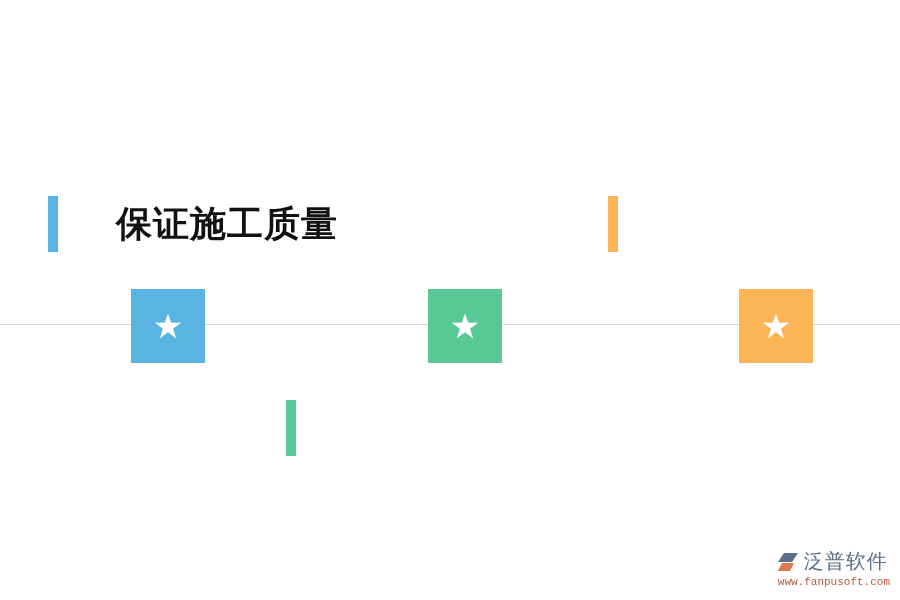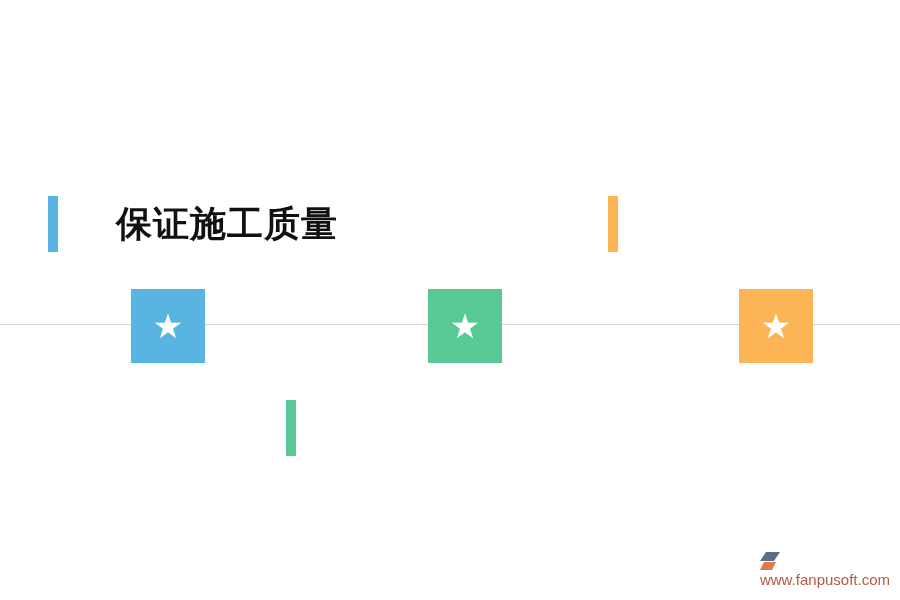--- a/index.html
+++ b/index.html
@@ -19,21 +19,21 @@
     position: absolute; display: flex; align-items: center; height: 56px;
   }
   .label .bar { width: 10px; height: 56px; margin-right: 58px; }
   .label .text { font-size: 36px; color: #111111; letter-spacing: 1px; white-space: nowrap; font-weight: bold; }
   .logo {
     position: absolute; right: 10px; bottom: 12px; display: flex; flex-direction: column; align-items: flex-start;
   }
   .logo-top { display: flex; align-items: center; }
   .logo-icon { width: 22px; height: 18px; margin-right: 4px; }
   .logo-name { font-size: 20px; color: #5a6f88; letter-spacing: 1px; }
-  .logo-url { font-family: Liberation Sans, sans-serif; font-size: 15px; color: #b55a3c; margin-top: 1px; }
+  .logo-url { font-family: Liberation Mono, monospace; font-size: 11px; color: #b55a3c; margin-top: 1px; }
 </style>
 </head>
 <body>
 
 <div class="timeline-line"></div>
 
 <div class="label" style="left:48px; top:196px;">
   <div class="bar" style="background:#5ab4e1;"></div>
   <span class="text">保证施工质量</span>
 </div>
@@ -54,15 +54,16 @@
 <div class="marker" style="left:739px; background:#fbb556;">
   <span>★</span>
 </div>
 
 <div class="logo">
   <div class="logo-top">
     <svg class="logo-icon" viewBox="0 0 22 18">
       <polygon points="6,0 20,0 14,9 0,9" fill="#5a6f88"></polygon>
       <polygon points="4,10 16,10 12,18 0,18" fill="#e07a4a"></polygon>
     </svg>
+    <span class="logo-name">泛普软件</span>
   </div>
   <span class="logo-url">www.fanpusoft.com</span>
 </div>
 
 </body></html>

